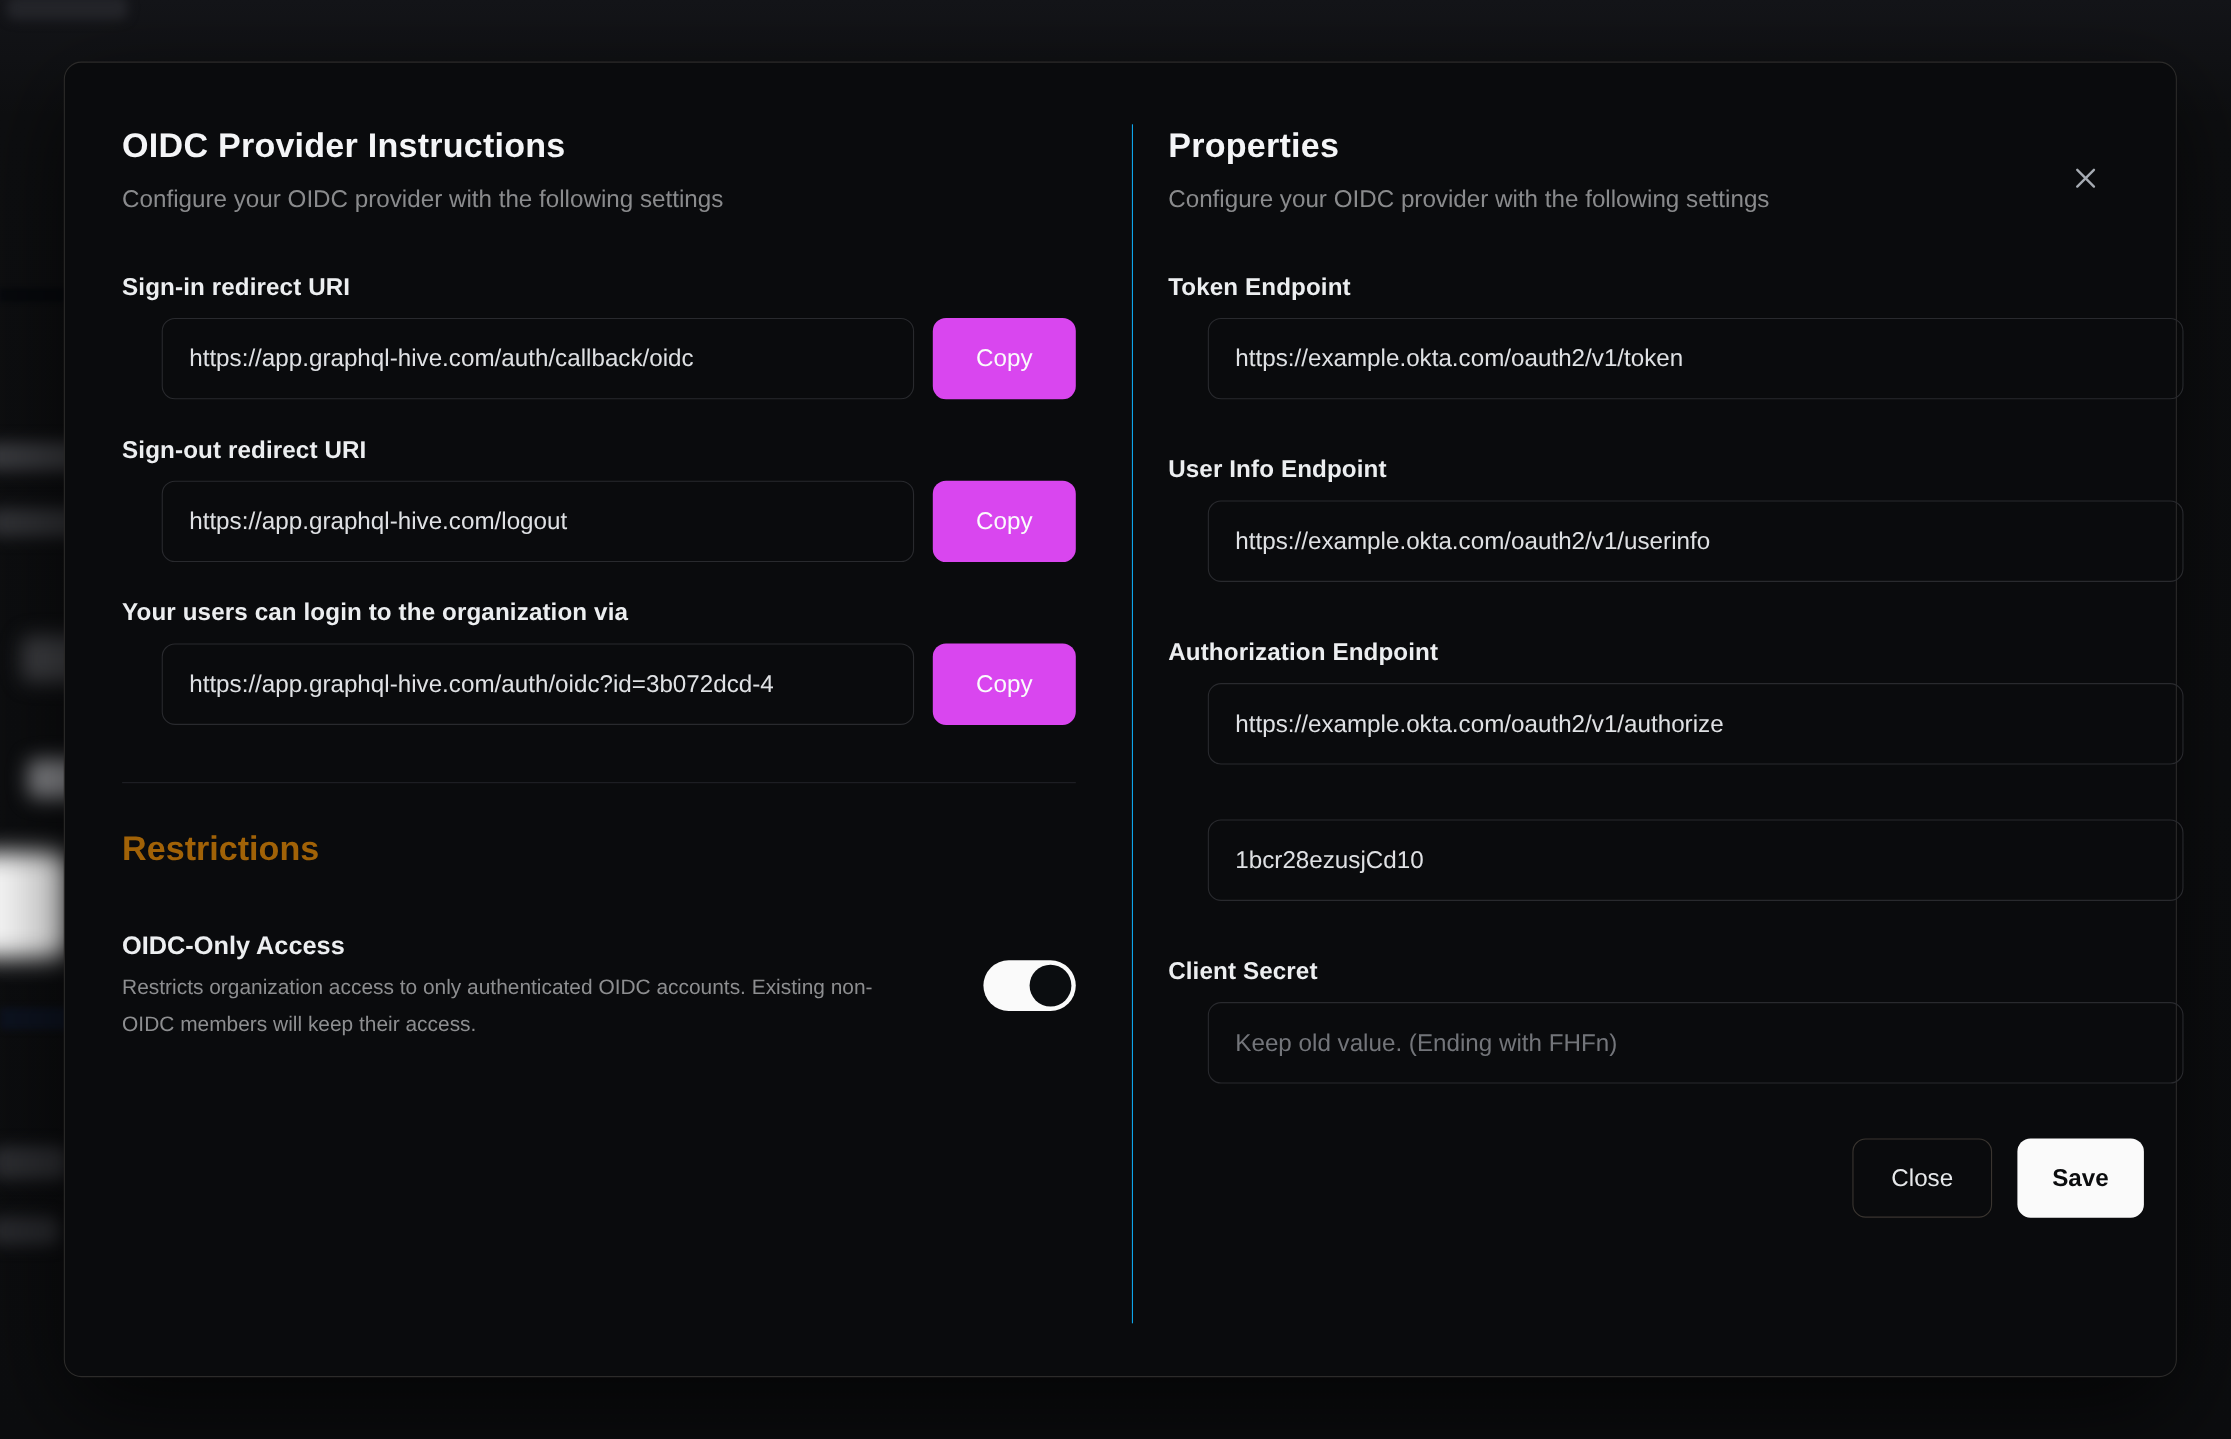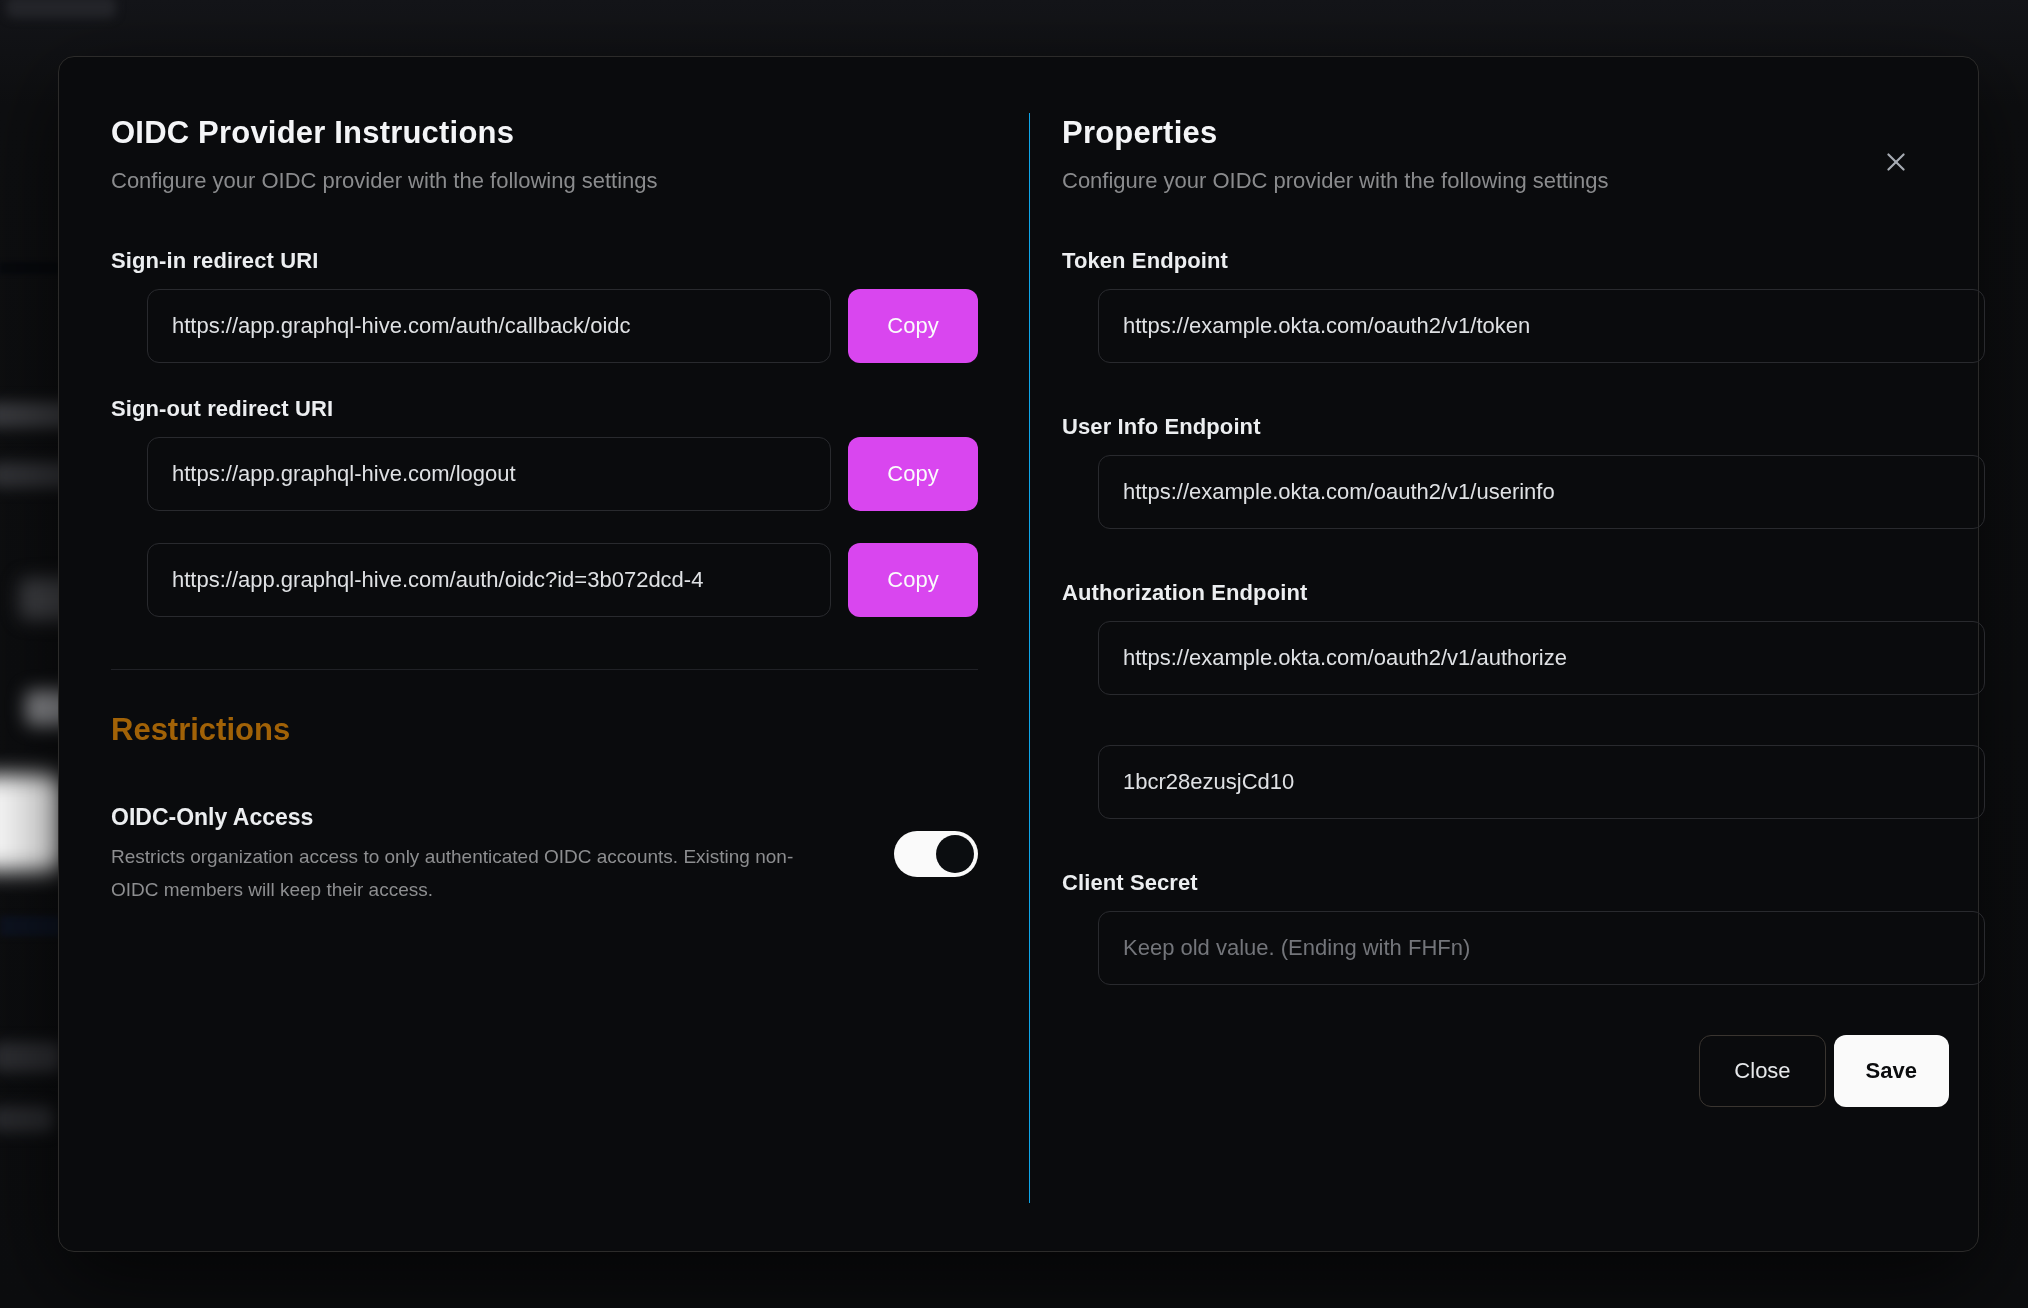--- a/index.html
+++ b/index.html
@@ -65,21 +65,21 @@
     flex:none;margin-left:24px;cursor:pointer;border:none;padding:0;
   }
   .switch .knob{position:absolute;top:4px;right:4px;width:38px;height:38px;border-radius:50%;background:#0b0d10;}
 
   .close-x{
     position:absolute;top:36px;right:40px;width:26px;height:26px;cursor:pointer;
     background:none;border:none;padding:0;color:#a6abb2;
   }
   .close-x svg{display:block;width:26px;height:26px;}
 
-  .footer{display:flex;justify-content:flex-end;gap:8px;margin-top:41px;}
+  .footer{display:flex;justify-content:flex-end;gap:23px;margin-top:41px;}
   .btn{height:72px;border-radius:12px;font-family:inherit;font-size:22px;font-weight:500;cursor:pointer;}
   .btn-close{background:transparent;border:1px solid #3a3530;color:#e6e8ea;padding:0 34px;}
   .btn-save{background:#fafafa;border:none;color:#0b0c0e;padding:0 32px;font-weight:700;}
 </style>
 </head>
 <body>
 
 <div class="backdrop">
   <div class="artifact a-topleft"></div>
   <div class="artifact a-band1"></div>
@@ -109,20 +109,21 @@
 
     <div class="field">
       <span class="field-label">Sign-out redirect URI</span>
       <div class="input-row">
         <input class="text-input" type="text" value="https://app.graphql-hive.com/logout" style="">
         <button class="copy-btn">Copy</button>
       </div>
     </div>
 
     <div class="field">
+      <span class="field-label">Your users can login to the organization via</span>
       <div class="input-row">
         <input class="text-input" type="text" value="https://app.graphql-hive.com/auth/oidc?id=3b072dcd-4" style="">
         <button class="copy-btn">Copy</button>
       </div>
     </div>
 
     <hr class="hr">
 
     <h2 class="restrictions-title">Restrictions</h2>
 

